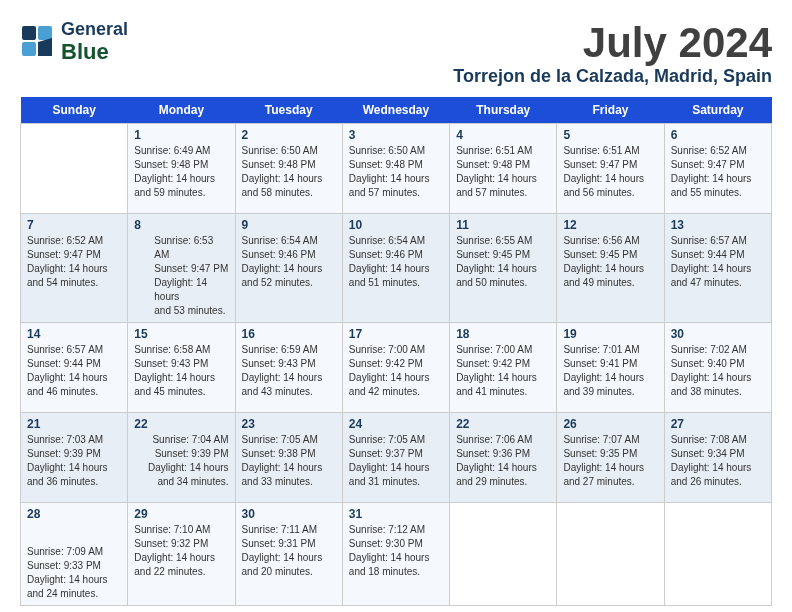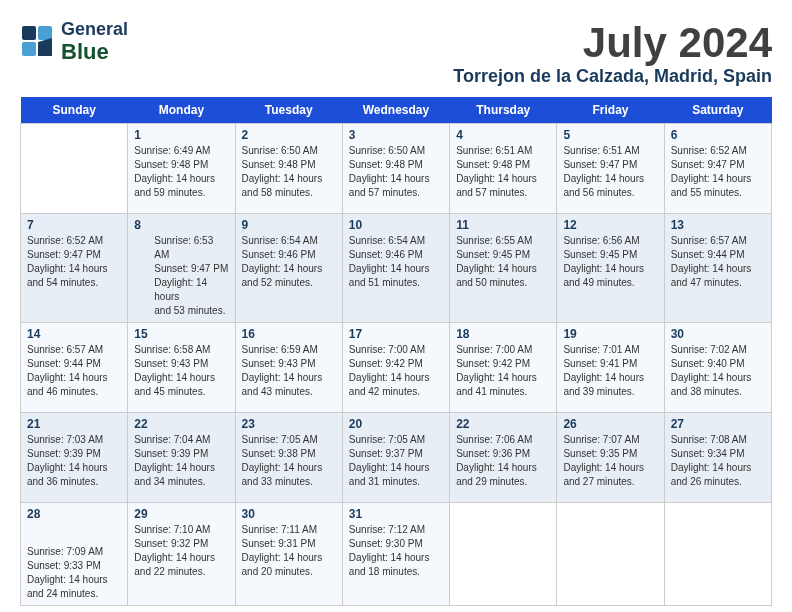--- a/index.html
+++ b/index.html
@@ -269,34 +269,34 @@
       <tr>
         <td>
           <span class="day-num">21</span>
           <div class="day-info" style="white-space: pre-line;">Sunrise: 7:03 AM
 Sunset: 9:39 PM
 Daylight: 14 hours
 and 36 minutes.</div>
         </td>
         <td>
           <span class="day-num">22</span>
-          <div class="day-info" style="white-space: pre-line;">Sunrise: 7:04 AM
+          <div class="day-info" style="white-space: pre-line; text-align: right;">Sunrise: 7:04 AM
 Sunset: 9:39 PM
 Daylight: 14 hours
 and 34 minutes.</div>
         </td>
         <td>
           <span class="day-num">23</span>
           <div class="day-info" style="white-space: pre-line;">Sunrise: 7:05 AM
 Sunset: 9:38 PM
 Daylight: 14 hours
 and 33 minutes.</div>
         </td>
         <td>
-          <span class="day-num">20</span>
+          <span class="day-num">24</span>
           <div class="day-info" style="white-space: pre-line;">Sunrise: 7:05 AM
 Sunset: 9:37 PM
 Daylight: 14 hours
 and 31 minutes.</div>
         </td>
         <td>
           <span class="day-num">22</span>
           <div class="day-info" style="white-space: pre-line;">Sunrise: 7:06 AM
 Sunset: 9:36 PM
 Daylight: 14 hours

